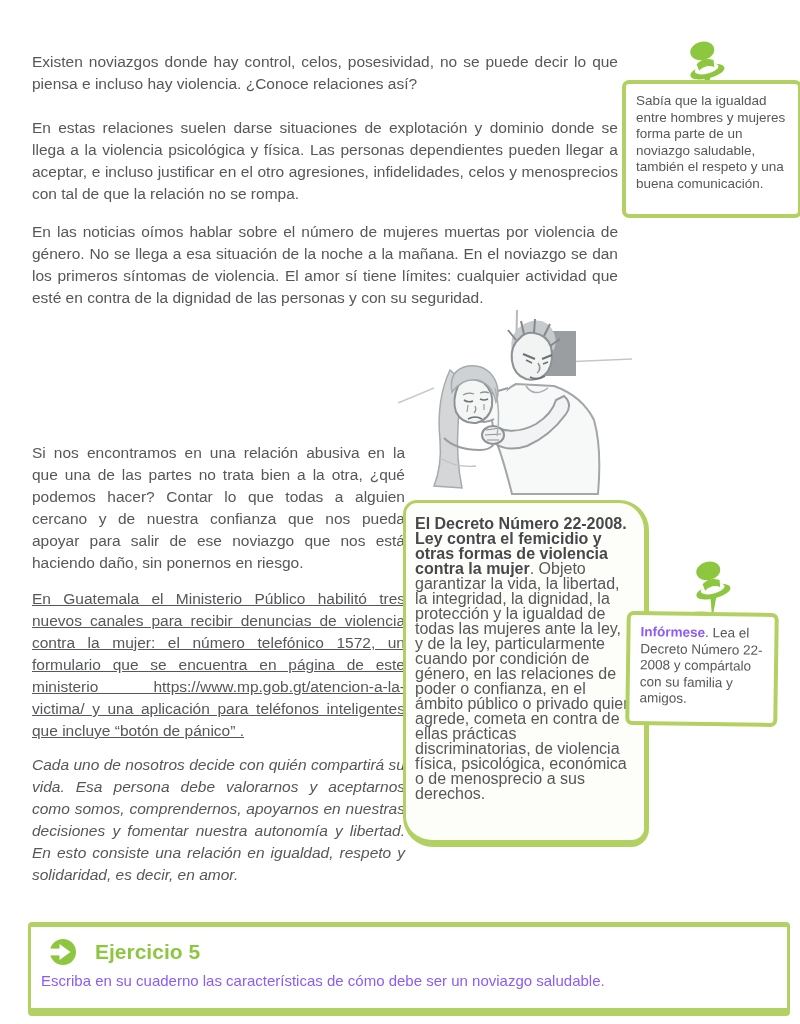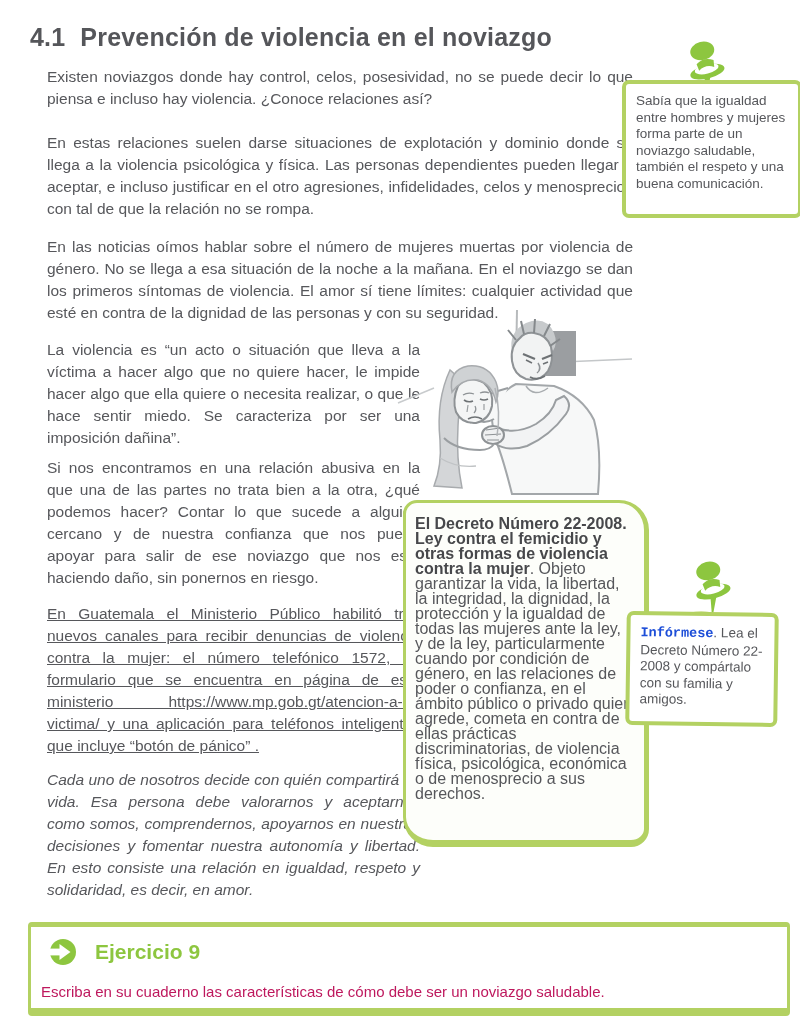--- a/index.html
+++ b/index.html
@@ -3,33 +3,33 @@
 <meta charset="utf-8">
 <style>
   html,body{margin:0;padding:0;background:#fff;}
   .page{position:relative;width:800px;height:1024px;background:#fff;overflow:hidden;
         font-family:"Liberation Sans",sans-serif;color:#56575b;}
 
   .title{position:absolute;left:30px;top:6px;font-size:25px;font-weight:bold;
          color:#55565a;letter-spacing:.2px;}
   .title .num{margin-right:15px;}
 
-  p.body{position:absolute;margin:16px;font-size:15.5px;line-height:22px;
+  p.body{position:absolute;margin:1px;font-size:15.5px;line-height:22px;
          text-align:justify;color:#56575b;}
   .fw{left:31px;width:586px;}
   .lc{left:31px;width:373px;}
   #p1{top:50px;}  #p2{top:116px;} #p3{top:220px;}
   #p4{top:323px;} #p5{top:441px;} #p6{top:587px;text-decoration:underline;} #p7{top:753px;font-style:italic;}
 
   .pin-box{position:absolute;background:#fff;box-sizing:border-box;
            border:4px solid var(--border-lime,#b3d162);border-radius:7px;
            padding:9px 10px;font-size:13.5px;line-height:16.5px;color:#56575b;}
   #note1{left:622px;top:80px;width:180px;height:138px;}
   #note2{left:626px;top:612px;width:152px;height:114px;transform:rotate(.8deg);}
-  .pin-box b{color:#1d4ed8;font-family:Liberation Mono, monospace;}
+  .pin-box b{color:#8b5cf6;}
 
   .pushpin{position:absolute;width:68px;height:68px;}
   #pin1{left:672px;top:36px;}
   #pin2{left:678px;top:556px;}
 
   .decree{position:absolute;left:403px;top:500px;width:246px;height:347px;
           box-sizing:border-box;background:#fdfefa;
           border:3px solid var(--border-lime,#b3d162);
           border-right-width:5px;border-bottom-width:7px;
           border-radius:14px 30px 18px 30px;
@@ -39,34 +39,32 @@
   .illustration{position:absolute;left:396px;top:306px;width:237px;height:190px;}
 
   .exercise{position:absolute;left:28px;top:922px;width:762px;height:94px;
             box-sizing:border-box;background:#fff;
             border:3px solid var(--border-lime,#b3d162);
             border-top-width:5px;border-bottom-width:8px;border-radius:4px;
             padding:11px 14px 0 10px;}
   .exercise-head{display:flex;align-items:center;gap:18px;margin-left:8px;}
   .exercise-head .ico{width:28px;height:28px;flex:0 0 auto;}
   .exercise-title{font-size:21px;font-weight:bold;color:var(--accent-green,#8dc63f);}
-  .exercise-text{margin:16px 0 0 0;font-size:15px;line-height:19px;color:#be185d;}
+  .exercise-text{margin:5px 0 0 0;font-size:15px;line-height:19px;color:#8b5cf6;}
 </style>
 </head>
 <body>
 
 <div class="page">
 
-  <h1 class="title"><span class="num">4.1</span><span>Prevención de violencia en el noviazgo</span></h1>
 
   <p id="p1" class="body fw">Existen noviazgos donde hay control, celos, posesividad, no se puede decir lo que piensa e incluso hay violencia. ¿Conoce relaciones así?</p>
   <p id="p3" class="body fw">En las noticias oímos hablar sobre el número de mujeres muertas por violencia de género. No se llega a esa situación de la noche a la mañana. En el noviazgo se dan los primeros síntomas de violencia. El amor sí tiene límites: cualquier actividad que esté en contra de la dignidad de las personas y con su seguridad.</p>
   <p id="p2" class="body fw">En estas relaciones suelen darse situaciones de explotación y dominio donde se llega a la violencia psicológica y física. Las personas dependientes pueden llegar a aceptar, e incluso justificar en el otro agresiones, infidelidades, celos y menosprecios con tal de que la relación no se rompa.</p>
-  <p id="p4" class="body lc">La violencia es “un acto o situación que lleva a la víctima a hacer algo que no quiere hacer, le impide hacer algo que ella quiere o necesita realizar, o que le hace sentir miedo. Se caracteriza por ser una imposición dañina”.</p>
-  <p id="p5" class="body lc">Si nos encontramos en una relación abusiva en la que una de las partes no trata bien a la otra, ¿qué podemos hacer? Contar lo que sucede a alguien cercano y de nuestra confianza que nos pueda apoyar para salir de ese noviazgo que nos está haciendo daño, sin ponernos en riesgo.</p>
+  <p id="p5" class="body lc">Si nos encontramos en una relación abusiva en la que una de las partes no trata bien a la otra, ¿qué podemos hacer? Contar lo que todas a alguien cercano y de nuestra confianza que nos pueda apoyar para salir de ese noviazgo que nos está haciendo daño, sin ponernos en riesgo.</p>
   <p id="p6" class="body lc">En Guatemala el Ministerio Público habilitó tres nuevos canales para recibir denuncias de violencia contra la mujer: el número telefónico 1572, un formulario que se encuentra en página de este ministerio https://www.mp.gob.gt/atencion-a-la-victima/ y una aplicación para teléfonos inteligentes que incluye “botón de pánico” .</p>
   <p id="p7" class="body lc">Cada uno de nosotros decide con quién compartirá su vida. Esa persona debe valorarnos y aceptarnos como somos, comprendernos, apoyarnos en nuestras decisiones y fomentar nuestra autonomía y libertad. En esto consiste una relación en igualdad, respeto y solidaridad, es decir, en amor.</p>
 
   <svg id="pin1" class="pushpin" viewBox="0 0 70 70">
     <ellipse cx="24" cy="62" rx="15" ry="5.5" fill="var(--light-lime)"></ellipse>
     <g transform="rotate(-14 35 35)">
       <polygon points="32,40 39,40 28,64" fill="var(--accent-green)"></polygon>
       <ellipse cx="36" cy="37" rx="18" ry="7" fill="var(--accent-green)"></ellipse>
       <ellipse cx="36" cy="34" rx="12.5" ry="5" fill="#fff"></ellipse>
       <path d="M27 27 Q36 21 45 27 L44 34 Q36 29 28 34 Z" fill="var(--accent-green)"></path>
@@ -127,18 +125,18 @@
   </svg>
   <div id="note2" class="pin-box"><b>Infórmese</b><span>. Lea el Decreto Número 22-2008 y compártalo con su familia y amigos.</span></div>
 
   <div class="exercise">
     <div class="exercise-head">
       <svg class="ico" viewBox="0 0 28 28">
         <circle cx="14" cy="14" r="13" fill="var(--accent-green)"></circle>
         <rect x="0" y="10.6" width="12" height="6.8" fill="#fff"></rect>
         <polygon points="10.5,6 21.5,14 10.5,22" fill="#fff"></polygon>
       </svg>
-      <span class="exercise-title">Ejercicio 9</span>
+      <span class="exercise-title">Ejercicio 5</span>
     </div>
     <p class="exercise-text">Escriba en su cuaderno las características de cómo debe ser un noviazgo saludable.</p>
   </div>
 
 </div>
 
 </body></html>

